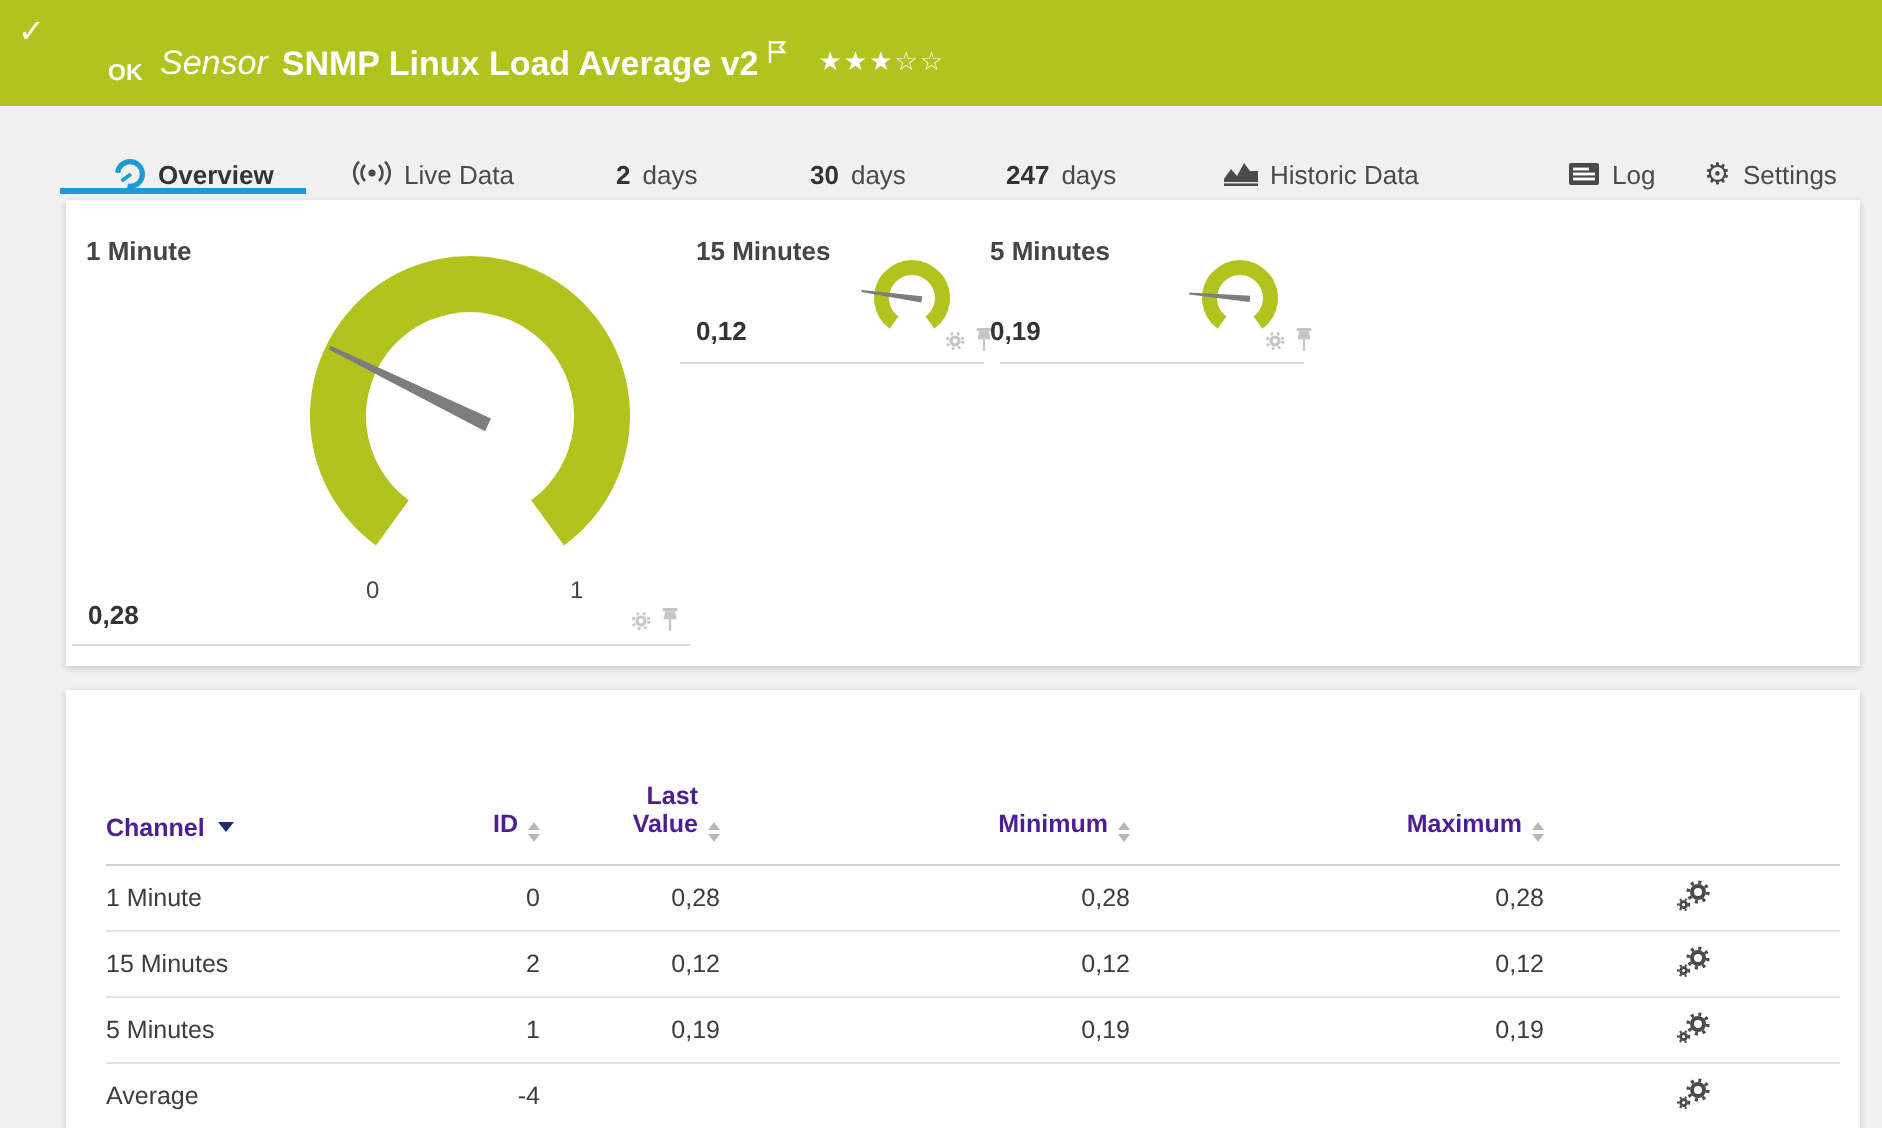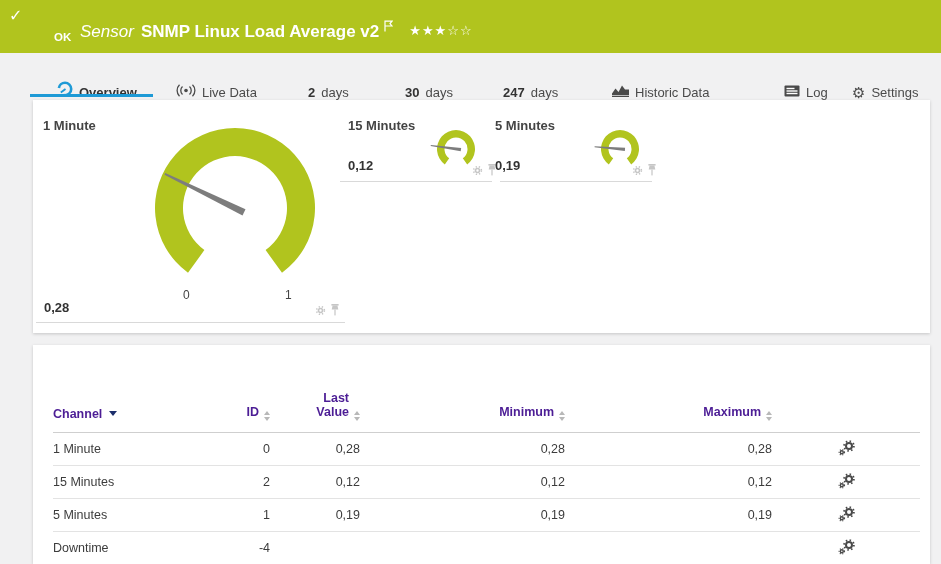--- a/index.html
+++ b/index.html
@@ -14,21 +14,21 @@
   .hdr .check { position:absolute; left:9px; top:6px; font-size:16px; font-weight:bold; }
   .hdr .line1 { position:absolute; left:32px; top:20px; white-space:nowrap;margin-left:48px; }
   .hdr .kind  { font-style:italic; font-size:17px; margin-right:7px; }
   .hdr .name  { font-size:17px; font-weight:bold; }
   .hdr .flag  { display:inline-block; vertical-align:super; margin-left:5px; }
   .hdr .stars { margin-left:16px; font-size:13px; letter-spacing:1px; vertical-align:2px; }
   .hdr .status{ position:absolute; left:54px; top:31px; font-size:11.5px; font-weight:bold; }
 
   
   .tabbar { position:absolute; left:0; top:53px; width:941px; height:47px; }
-  .tab { position:absolute; top:0; height:47px; padding-top:22px; display:flex; align-items:flex-end; gap:6px;
+  .tab { position:absolute; top:0; height:47px; padding-top:22px; display:flex; align-items:center; gap:6px;
          color:#4a4a4a; font-size:13px; cursor:pointer; white-space:nowrap; }
   .tab .num { font-weight:bold; color:#333; }
   .tab-overview { left:57px; font-weight:bold; color:#333; }
   .tab-overview::after { content:""; position:absolute; left:-27px; bottom:3px; width:123px; height:3px; background:#1e9ad6; }
   .tab-live { left:176px; }
   .tab-2d   { left:308px; }
   .tab-30d  { left:405px; }
   .tab-365d { left:503px; }
   .tab-hist { left:612px; }
   .tab-log  { left:784px; }
@@ -259,21 +259,21 @@
         <td>0,19</td>
         <td>0,19</td>
         <td class="col-gear"><span class="rowgear"><svg width="17" height="16" viewBox="0 0 17 16">
                 <circle cx="11" cy="6" r="3" fill="none" stroke="#4a4a4a" stroke-width="2"></circle>
                 <circle cx="11" cy="6" r="4.9" fill="none" stroke="#4a4a4a" stroke-width="1.8" stroke-dasharray="1.5 2.35"></circle>
                 <circle cx="3.8" cy="12.3" r="1.5" fill="none" stroke="#4a4a4a" stroke-width="1.4"></circle>
                 <circle cx="3.8" cy="12.3" r="2.7" fill="none" stroke="#4a4a4a" stroke-width="1.2" stroke-dasharray="1 1.6"></circle>
               </svg></span></td>
       </tr>
       <tr>
-        <td class="col-channel">Downtime</td>
+        <td class="col-channel">Average</td>
         <td>-4</td>
         <td></td>
         <td></td>
         <td></td>
         <td class="col-gear"><span class="rowgear"><svg width="17" height="16" viewBox="0 0 17 16">
                 <circle cx="11" cy="6" r="3" fill="none" stroke="#4a4a4a" stroke-width="2"></circle>
                 <circle cx="11" cy="6" r="4.9" fill="none" stroke="#4a4a4a" stroke-width="1.8" stroke-dasharray="1.5 2.35"></circle>
                 <circle cx="3.8" cy="12.3" r="1.5" fill="none" stroke="#4a4a4a" stroke-width="1.4"></circle>
                 <circle cx="3.8" cy="12.3" r="2.7" fill="none" stroke="#4a4a4a" stroke-width="1.2" stroke-dasharray="1 1.6"></circle>
               </svg></span></td>

